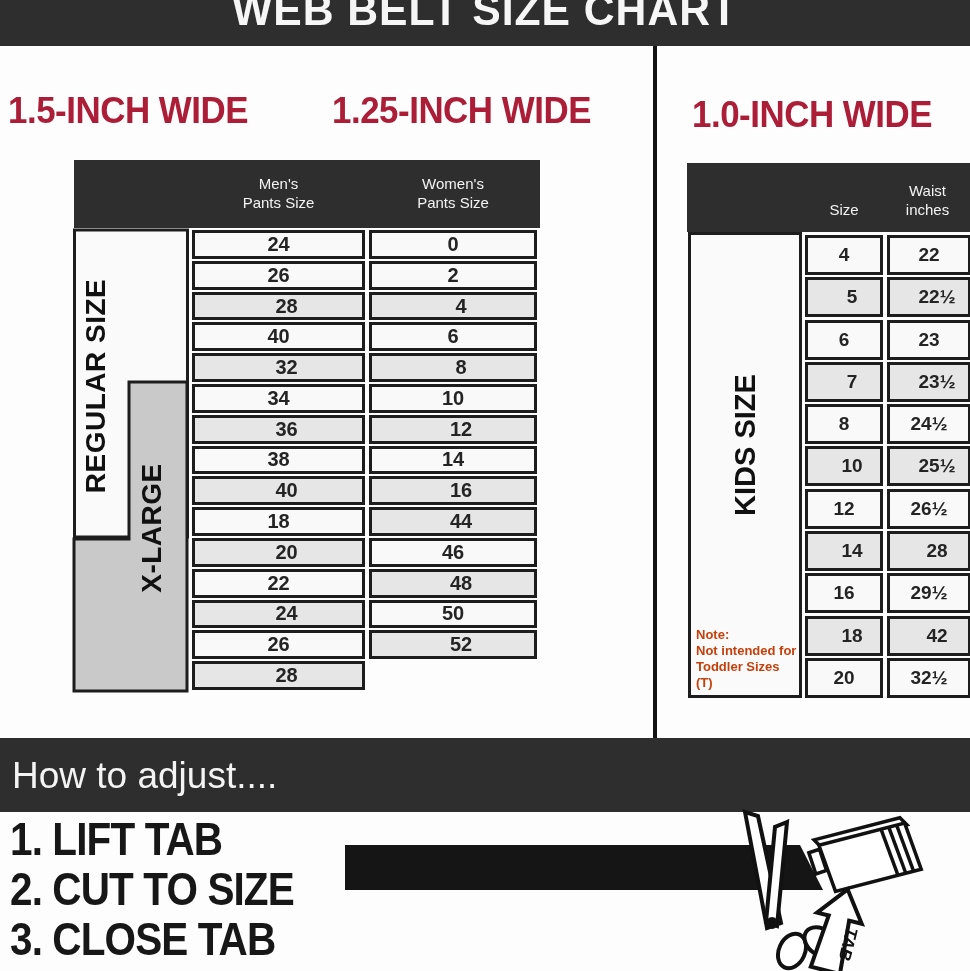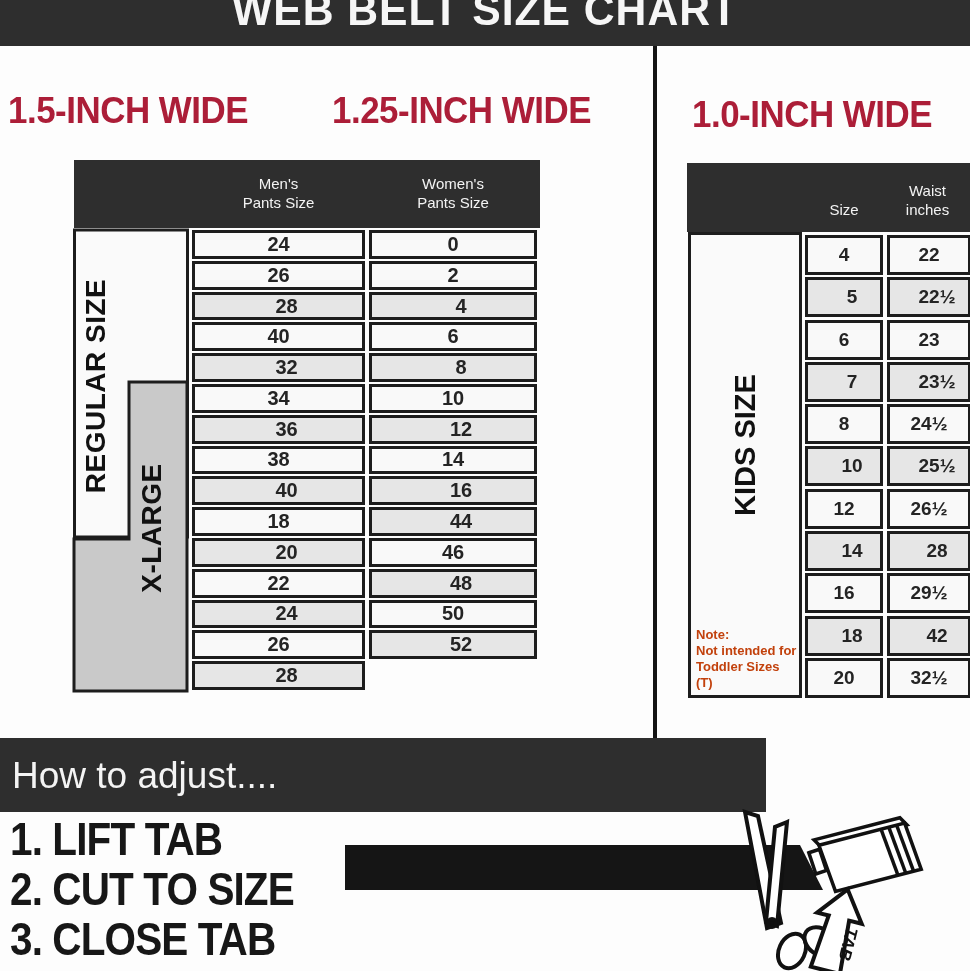--- a/index.html
+++ b/index.html
@@ -73,21 +73,21 @@
     position:absolute; left:50%; top:210px;
     transform:translate(-50%,-50%) rotate(-90deg);
     font-size:29px; font-weight:bold; white-space:nowrap; color:#111;
   }
   .kids-note {
     position:absolute; left:5px; bottom:4px;
     font-size:13px; font-weight:bold; line-height:16px; color:#c2410c;margin-top:12px;
   }
   
   .footer-bar {
-    position:absolute; left:0; top:738px; width:766px; height:74px;
+    position:absolute; left:0; top:738px; width:970px; height:74px;
     background:#2e2e2e;
   }
   .footer-bar span {
     display:block; padding-left:12px; line-height:76px;
     font-size:37px; color:#f4f4f4;
   }
   .steps { position:absolute; left:10px; top:814px; }
   .step {
     font-size:46px; font-weight:bold; line-height:50px; color:#171717;
     letter-spacing:-1px; transform:scaleX(0.88); transform-origin:left;

